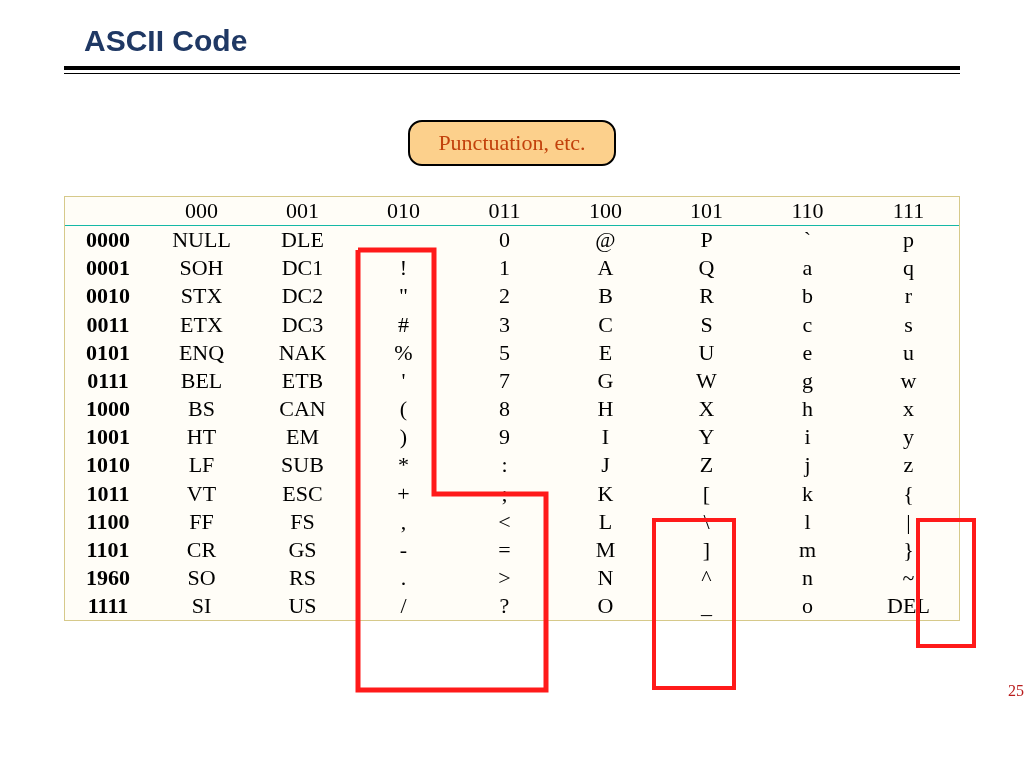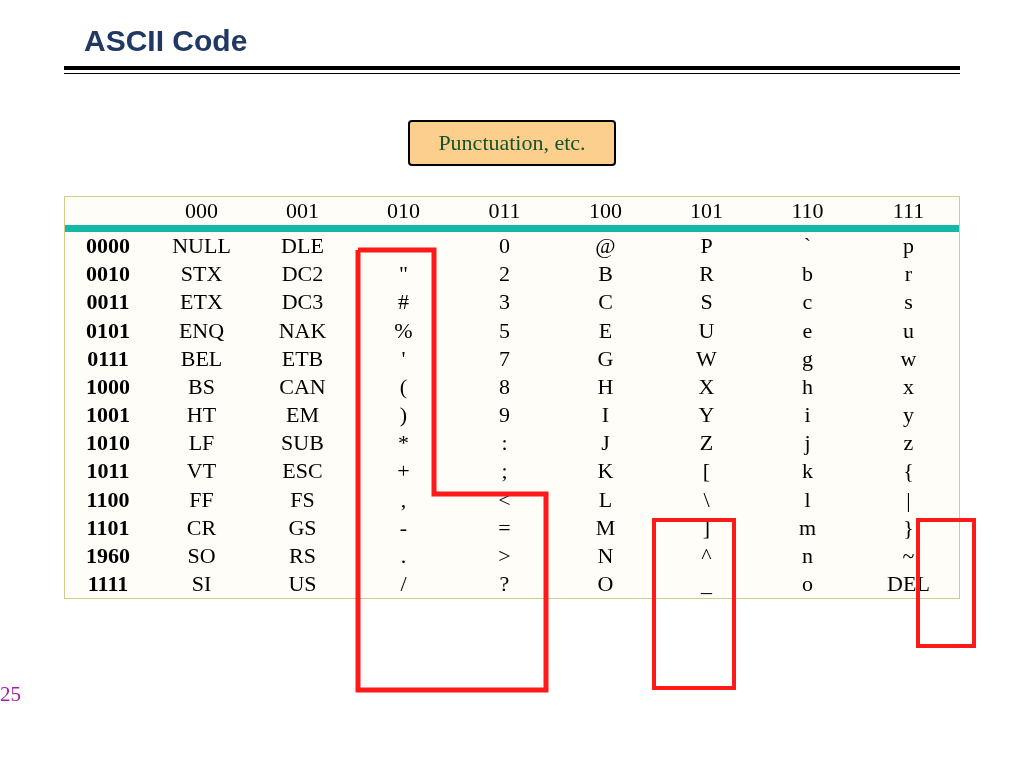--- a/index.html
+++ b/index.html
@@ -45,25 +45,25 @@
   .badge-wrap {
     position: absolute;
     left: 0; right: 0;
     top: 120px;
     display: flex;
     justify-content: center;
   }
   .badge {
     background: #fcd08c;
     border: 2.5px solid #000;
-    border-radius: 4px;
+    border-radius: 14px;
     padding: 8px 28px;
     font-family: "Times New Roman", Times, serif;
     font-size: 22px;
-    color: #14532d;
+    color: #c2410c;
     text-align: center;
   }
 
   .table-wrap {
     position: absolute;
     left: 64px;
     top: 196px;
     width: 896px;
     border: 1px solid #d6c98a;
     background: #fffdf7;
@@ -79,33 +79,33 @@
   table.ascii th, table.ascii td {
     font-family: "Times New Roman", Times, serif;
     font-size: 22px;
     line-height: 1.28;
     text-align: center;
     font-weight: 400;
     padding: 0;
     height: 28px;
   }
   table.ascii tr.head th {
-    border-bottom: 7px solid #14b8a6;
+    border-bottom: 1px solid #14b8a6;
   }
   table.ascii td.rowh {
     text-align: center;
     font-weight: bold;
   }
   .pagenum {
     position: absolute;
     left: 0; right: 0;
     top: 682px;
-    text-align: left;
-    font-size: 21px;
-    color: #a21caf;
+    text-align: right;
+    font-size: 16px;
+    color: #b91c1c;
   }
 
   
   .hl {
     position: absolute;
     border: 4px solid #ff1a1a;
     background: transparent;
     pointer-events: none;
     box-sizing: border-box;
   }
@@ -154,20 +154,31 @@
             <td>NULL</td>
             <td>DLE</td>
             <td> </td>
             <td>0</td>
             <td>@</td>
             <td>P</td>
             <td>`</td>
             <td>p</td>
           </tr>
       <tr>
+            <td class="rowh">0001</td>
+            <td>SOH</td>
+            <td>DC1</td>
+            <td>!</td>
+            <td>1</td>
+            <td>A</td>
+            <td>Q</td>
+            <td>a</td>
+            <td>q</td>
+          </tr>
+      <tr>
             <td class="rowh">0010</td>
             <td>STX</td>
             <td>DC2</td>
             <td>"</td>
             <td>2</td>
             <td>B</td>
             <td>R</td>
             <td>b</td>
             <td>r</td>
           </tr>

